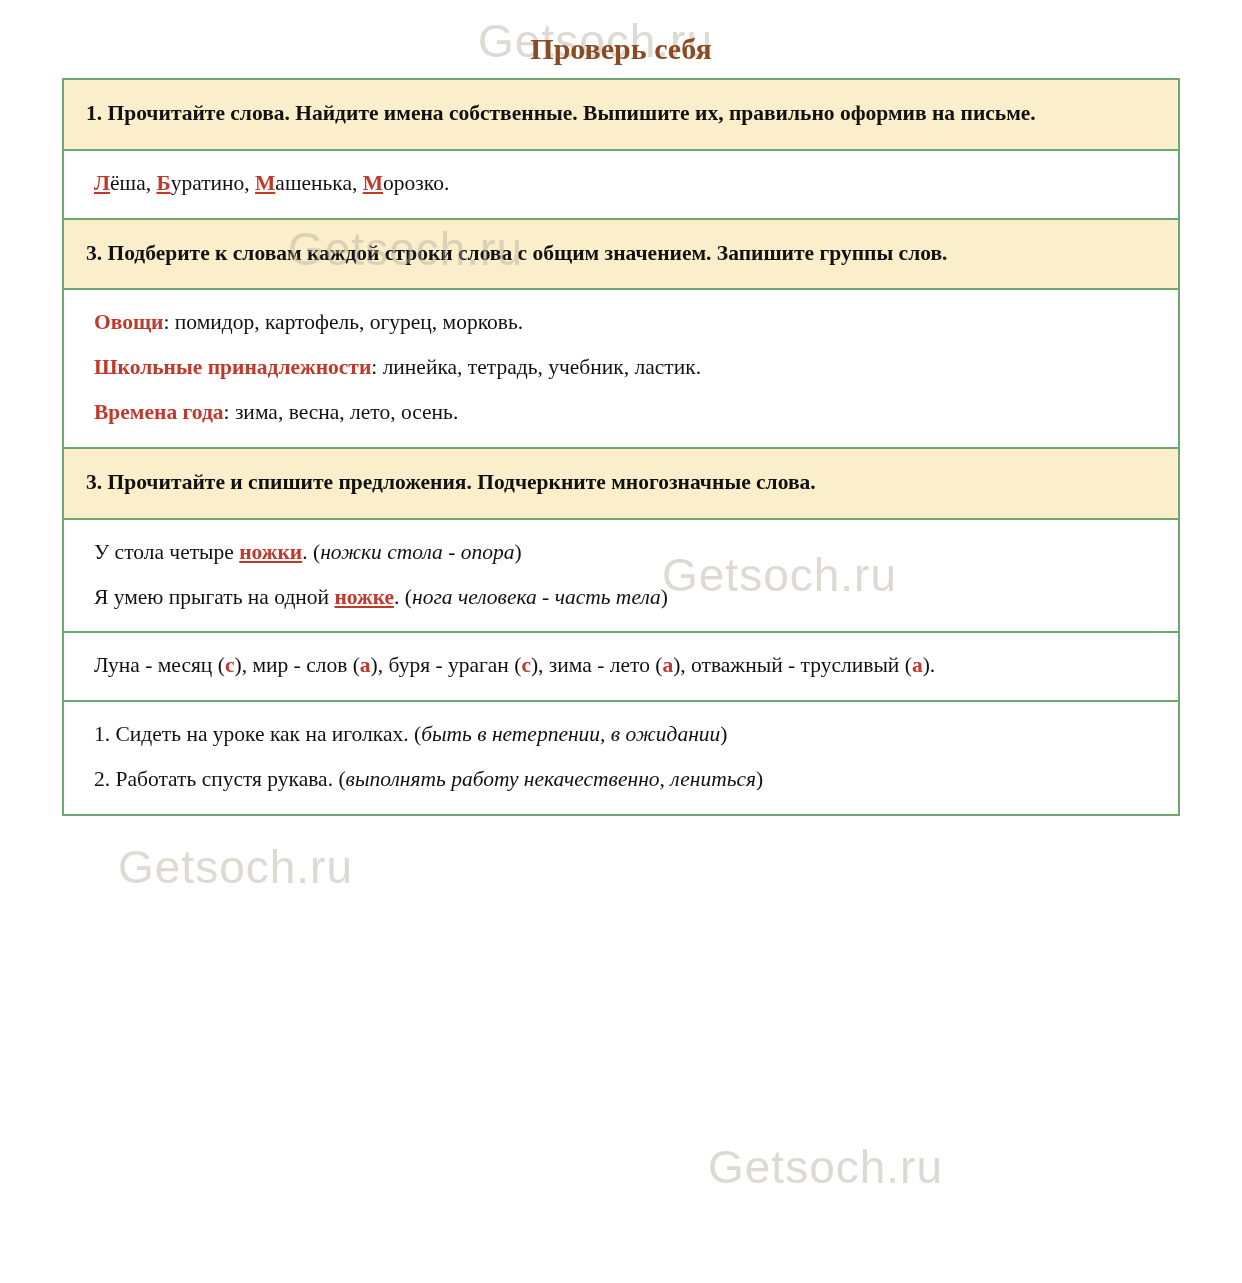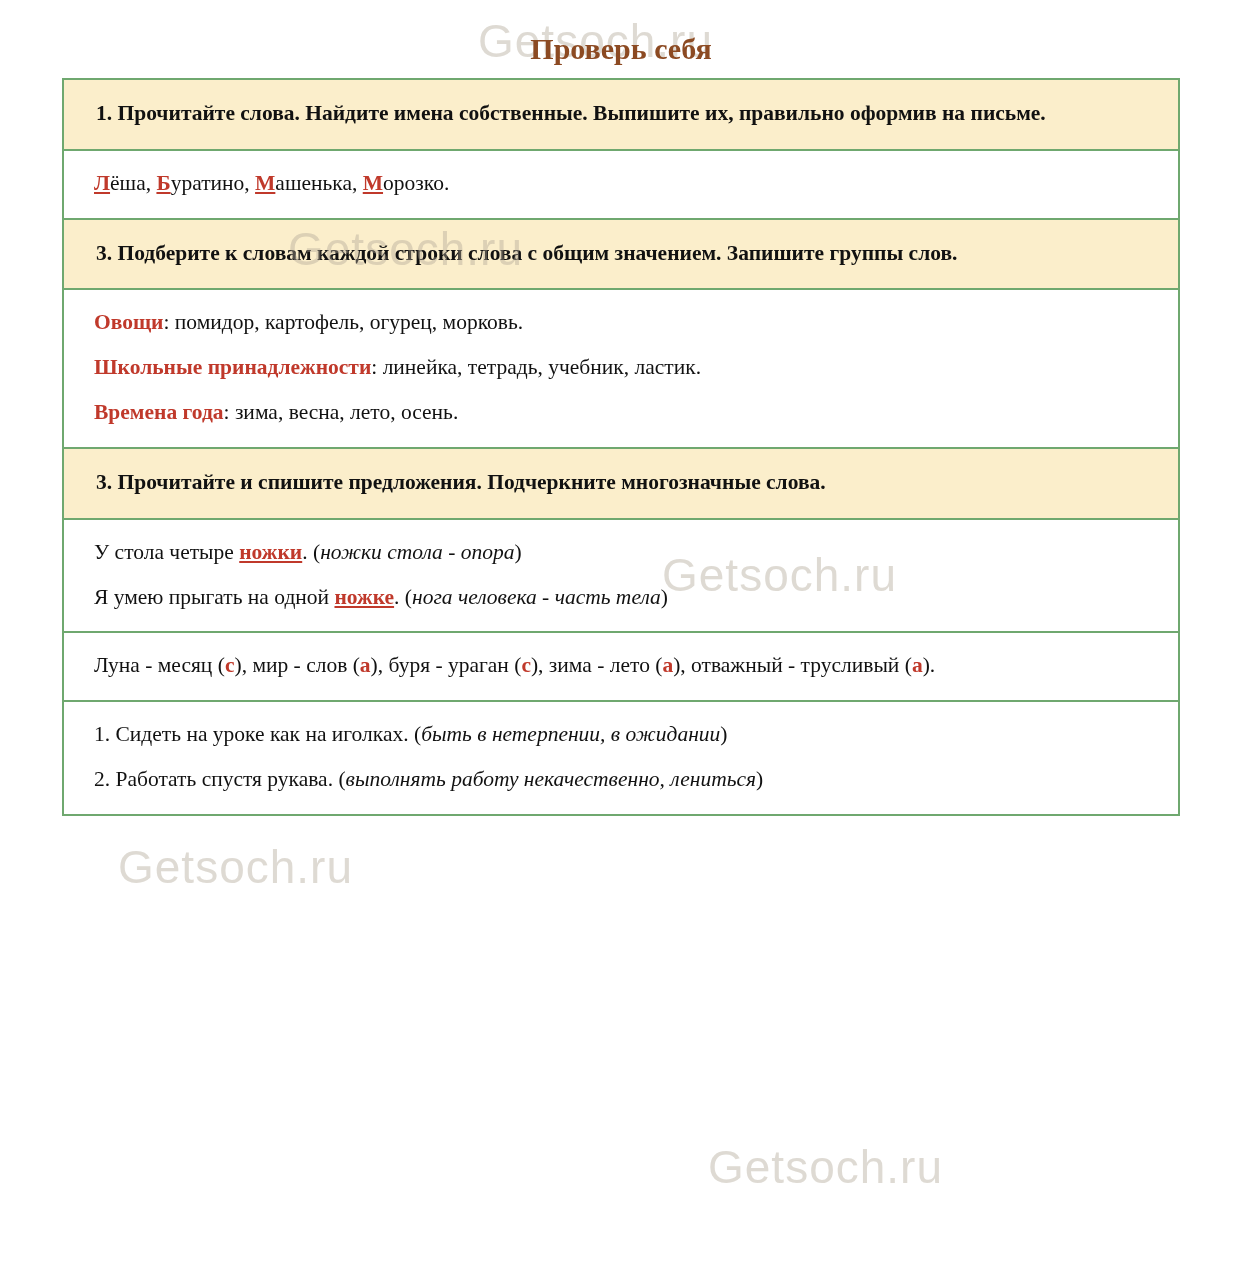--- a/index.html
+++ b/index.html
@@ -59,21 +59,21 @@
     background: transparent;
   }
   .row {
     border-bottom: 2px solid #6fa86f;
     box-sizing: border-box;
   }
   .row:last-child { border-bottom: none; }
 
   .task {
     background: #fbeecb;
-    padding: 16px 22px 18px 32px;
+    padding: 16px 22px 18px 22px;
     font-weight: bold;
     font-size: 21.5px;
     line-height: 1.62;
     color: #111;
     text-align: justify;
     text-justify: inter-word;
   }
 
   .answer {
     background: transparent;

